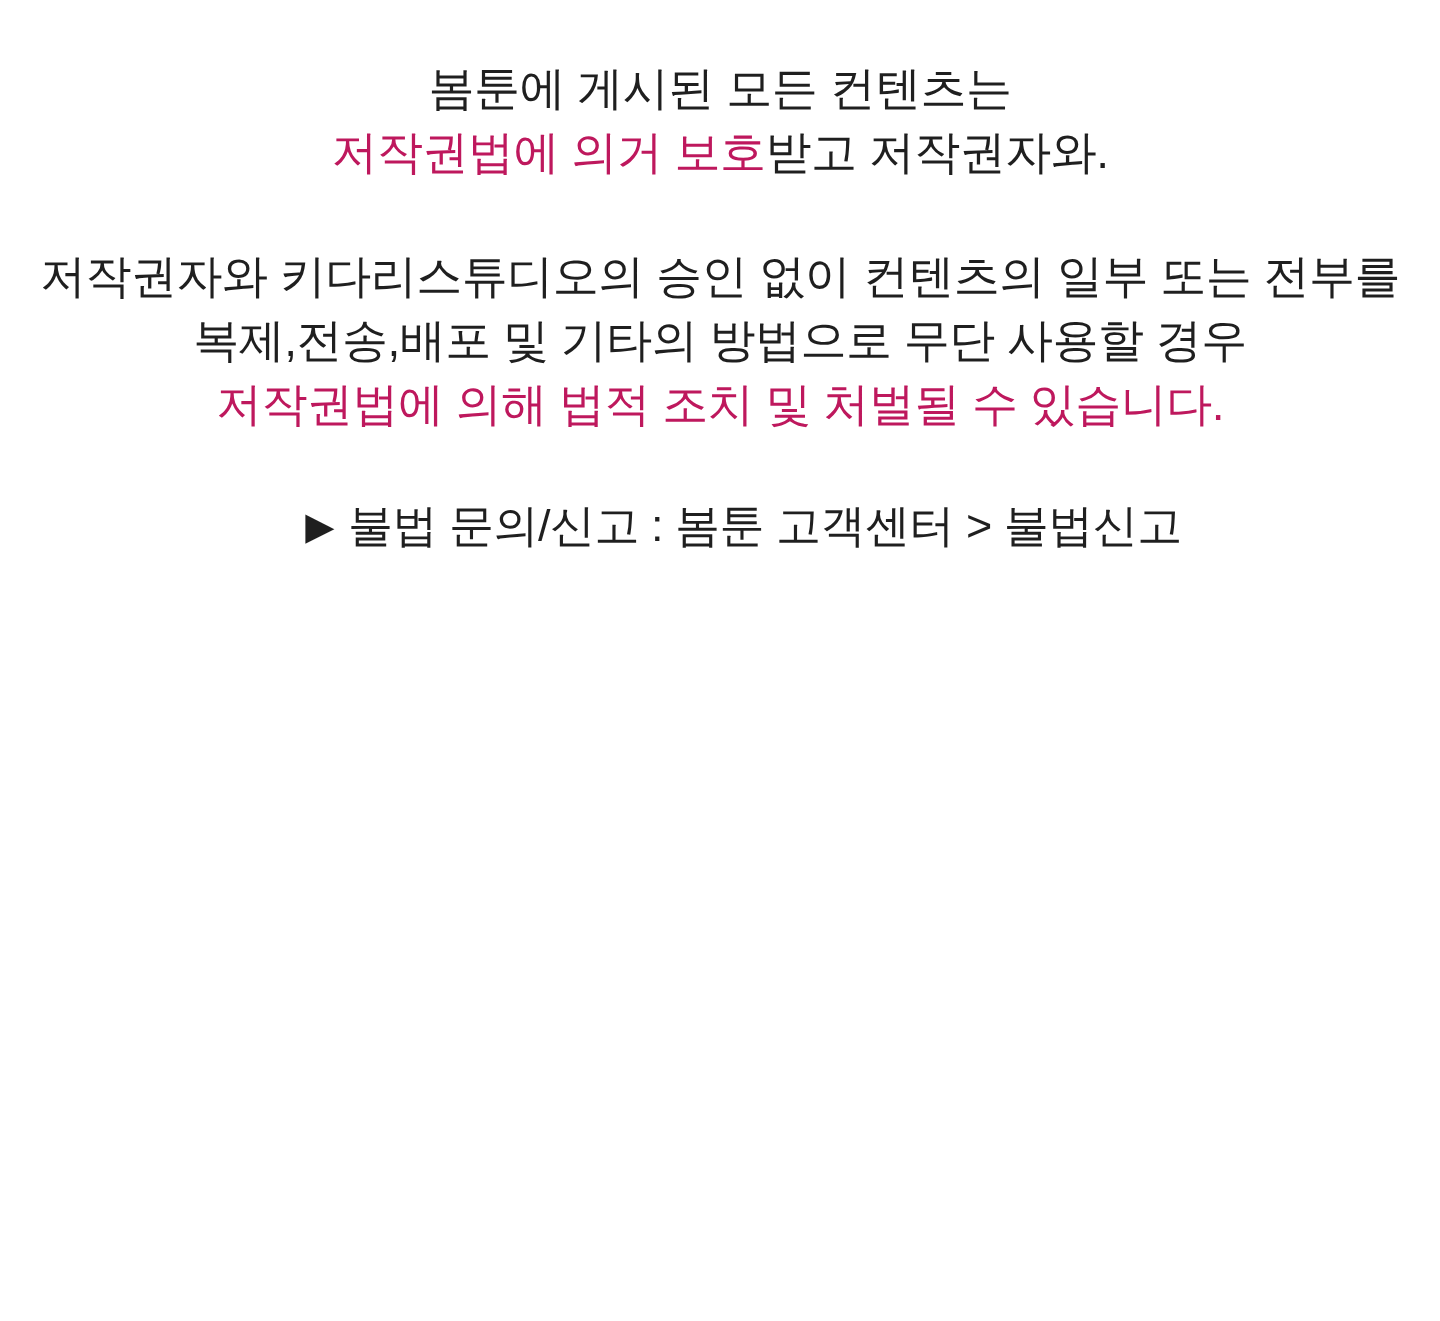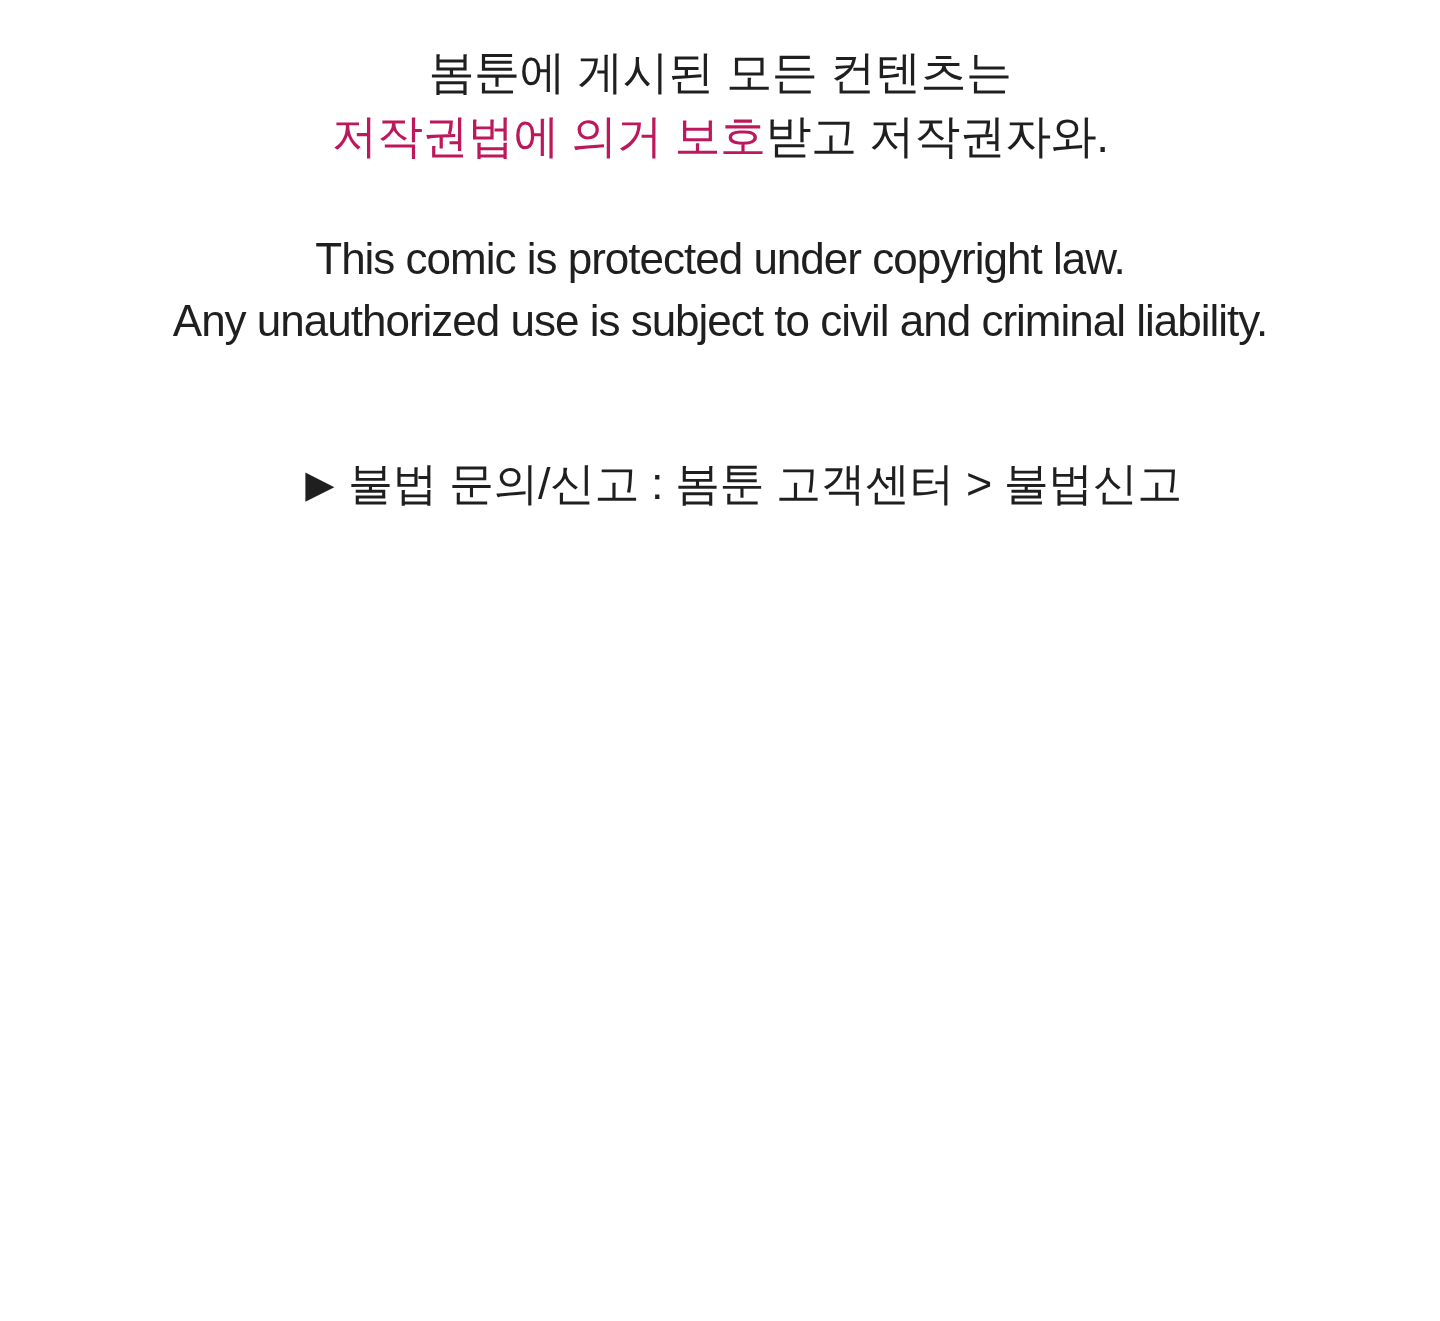--- a/index.html
+++ b/index.html
@@ -8,21 +8,21 @@
     height: 1321px;
     background: #ffffff;
     overflow: hidden;
     font-family: "Liberation Sans", "DejaVu Sans", sans-serif;
   }
   .notice-page {
     width: 1440px;
     height: 1164px;
     background: #ffffff;
     text-align: center;
-    padding-top: 40px;
+    padding-top: 56px;
   }
   .para {
     font-size: 46px;
     line-height: 64px;
     font-weight: 500;
     color: #1f1f1f;
     letter-spacing: -0.5px;
   }
   .para-korean-1 { margin-bottom: 60px; }
   .para-korean-2 { margin-bottom: 60px; }
@@ -58,27 +58,30 @@
 
   <div class="para para-korean-1">
     <div>
       <span class="black">봄툰에 게시된 모든 컨텐츠는</span>
     </div>
     <div>
       <span class="red">저작권법에 의거 보호</span><span class="black">받고 저작권자와.</span>
     </div>
   </div>
 
-
-  <div class="para para-english">
+  <div class="para para-korean-2">
     <div>
-      <span class="black">This comic is protected under copyright law.</span>
+      <span class="black">저작권자와 키다리스튜디오의 승인 없이 컨텐츠의 일부 또는 전부를</span>
     </div>
     <div>
-      <span class="black">Any unauthorized use is subject to civil and criminal liability.</span>
+      <span class="black">복제,전송,배포 및 기타의 방법으로 무단 사용할 경우</span>
+    </div>
+    <div>
+      <span class="red">저작권법에 의해 법적 조치 및 처벌될 수 있습니다.</span>
     </div>
   </div>
+
 
   <div class="report-line">
     <span class="arrow-icon">▶</span><span>불법 문의/신고 : 봄툰 고객센터 &gt; 불법신고</span>
   </div>
 
 </div>
 
 </body></html>

